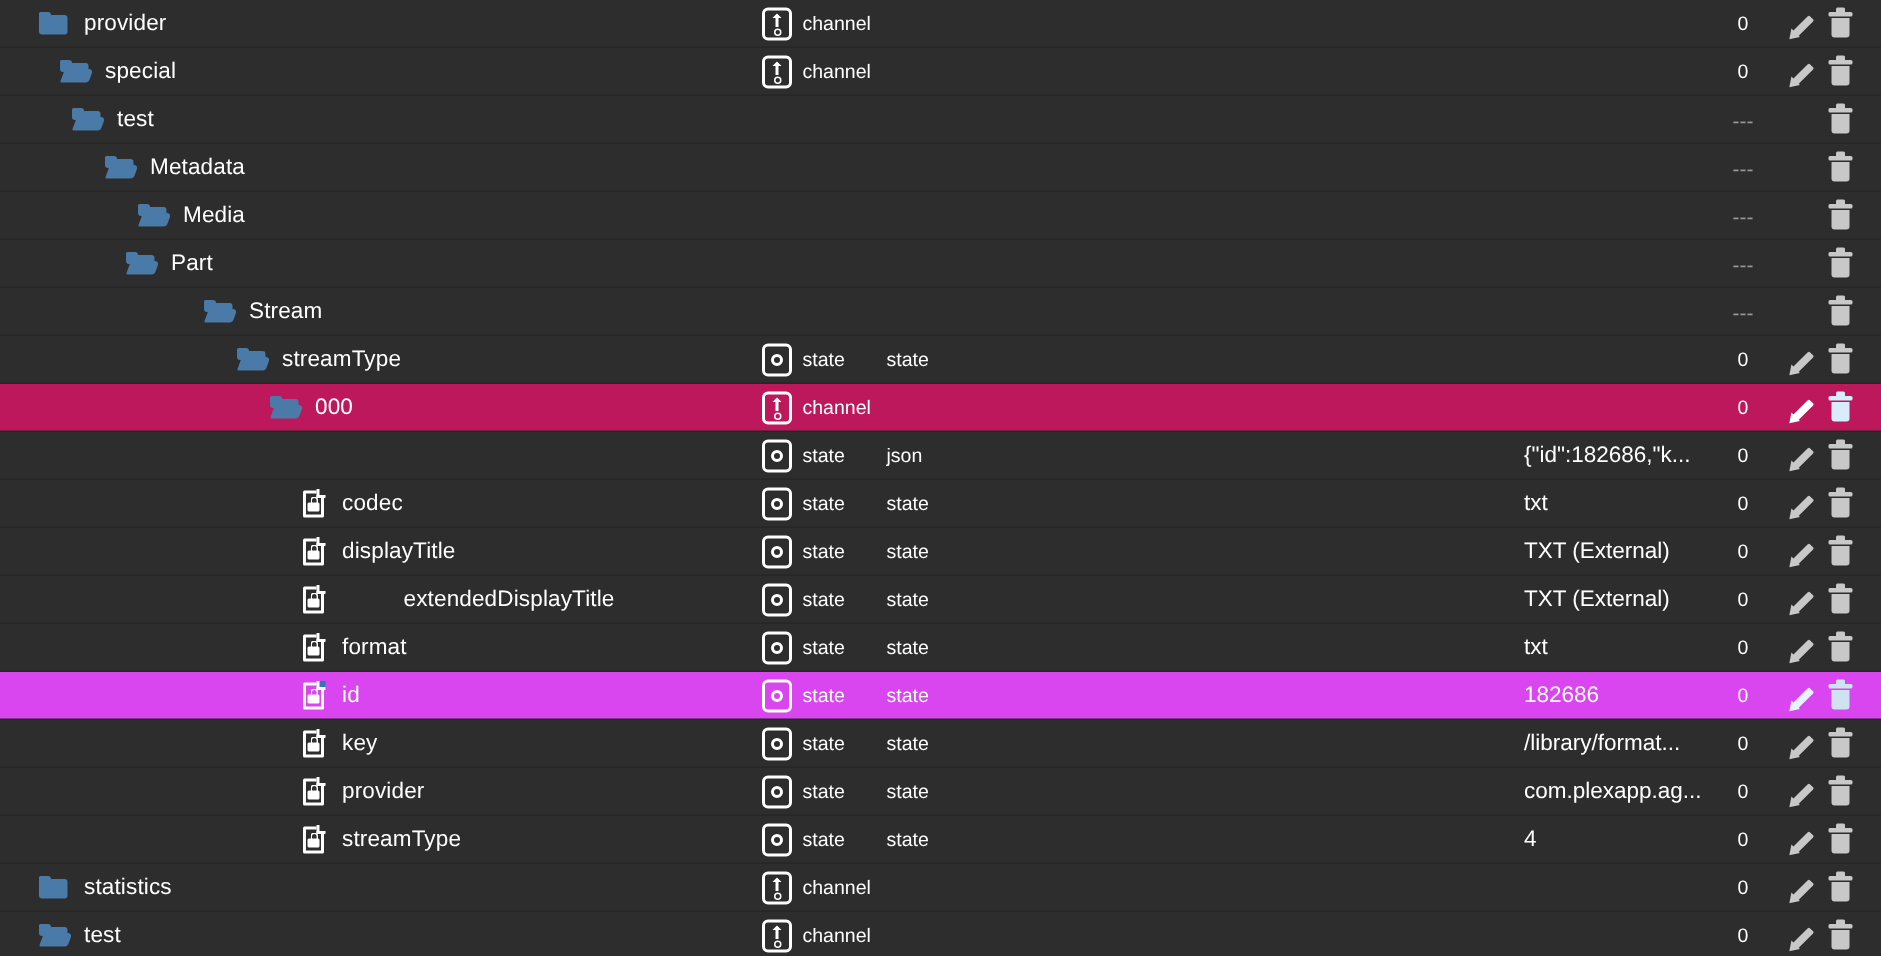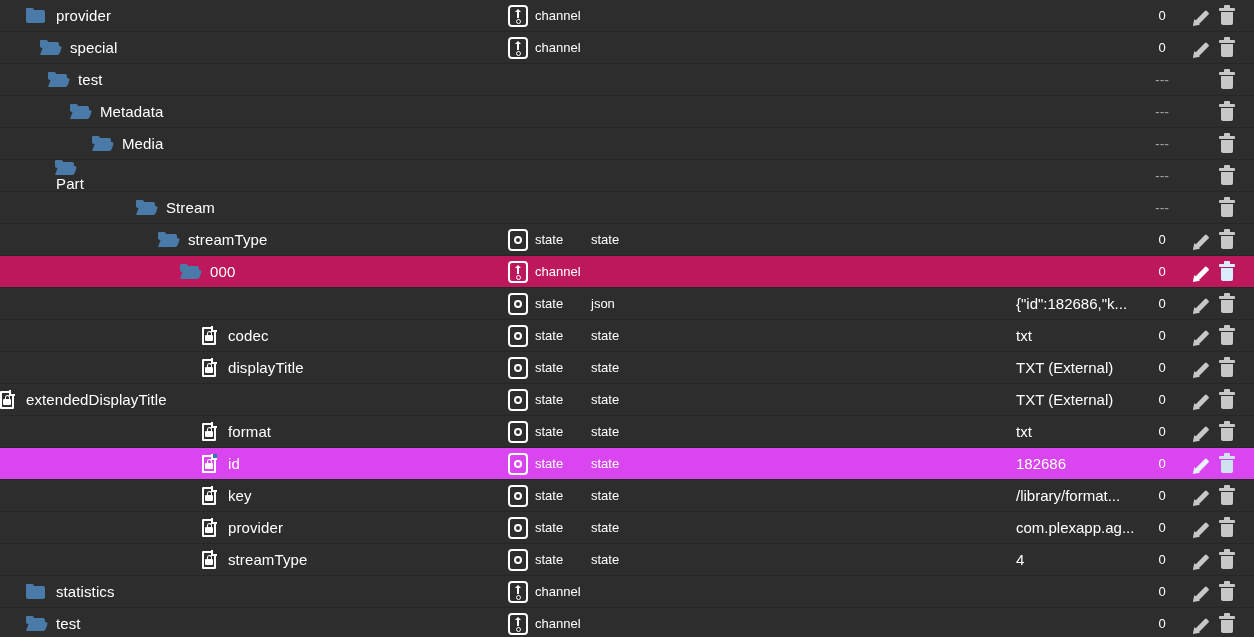--- a/index.html
+++ b/index.html
@@ -379,21 +379,21 @@
       <div class="actions">
         <span class="ico-btn pencil"></span>
         <span class="ico-btn trash">
           <span class="handle"></span>
           <span class="lid"></span>
           <span class="can"></span>
         </span>
       </div>
     </div>
     <div class="row">
-      <div class="name-cell" style="padding-left: 55px; flex-direction: column;">
+      <div class="name-cell" style="padding-left: 84px;">
         <span class="icon-folder open">
           <span class="tab"></span>
           <span class="body"></span>
           <span class="flap"></span>
         </span>
         <span class="name-label">Part</span>
       </div>
       <div class="dash-cell">---</div>
       <div class="actions">
         <span class="ico-btn pencil"></span>
@@ -560,21 +560,21 @@
           <span class="tip"></span>
         </span>
         <span class="ico-btn trash">
           <span class="handle"></span>
           <span class="lid"></span>
           <span class="can"></span>
         </span>
       </div>
     </div>
     <div class="row">
-      <div class="name-cell" style="">
+      <div class="name-cell" style="padding-left: 202px; gap: 41px;">
         <span class="icon-file">
           <span class="sheet"></span>
           <span class="corner"></span>
           <span class="lockshackle"></span>
           <span class="lockbody"></span>
         </span>
         <span class="name-label">extendedDisplayTitle</span>
       </div>
       <div class="type-cell">
         <span class="badge state">

